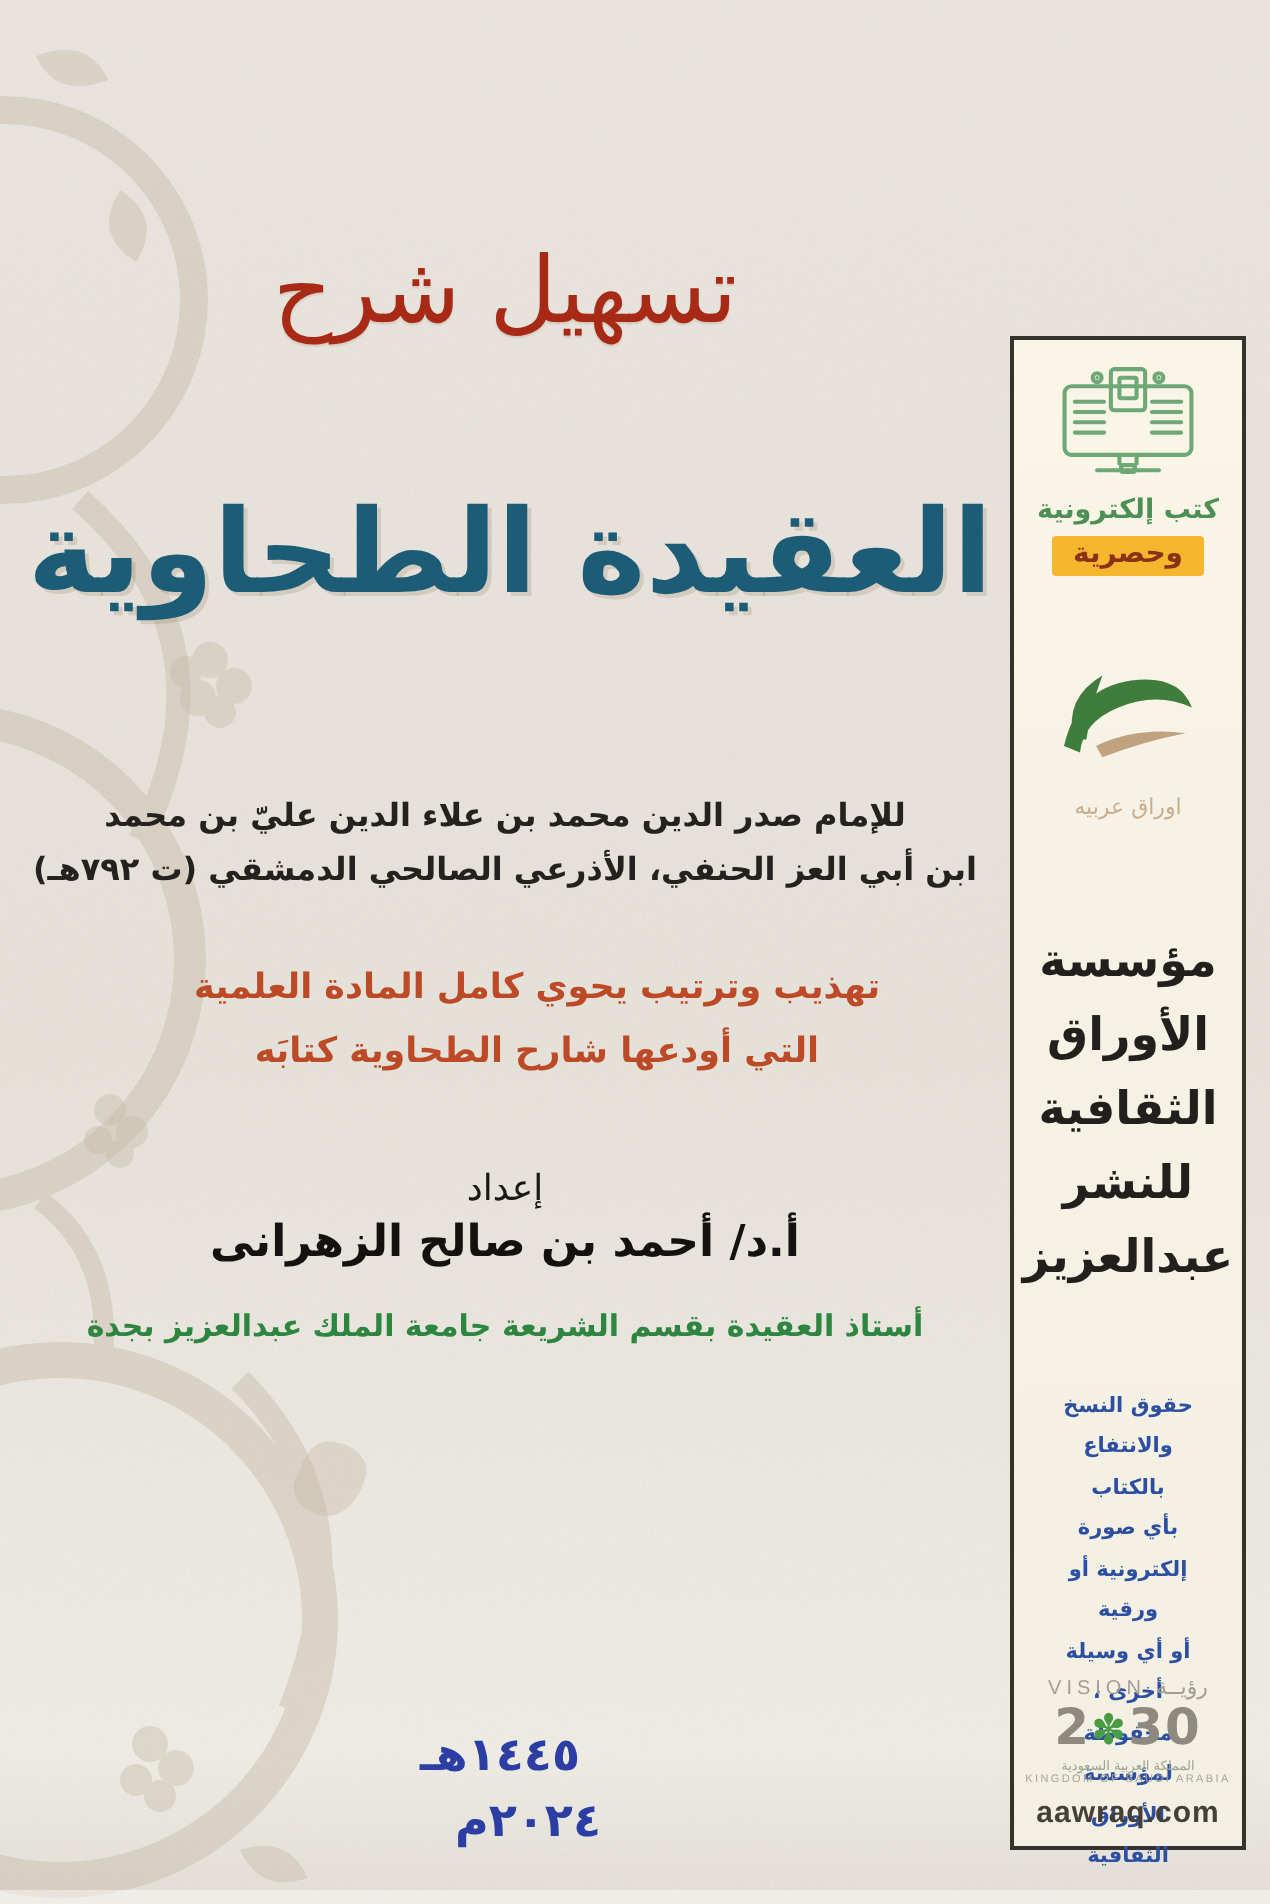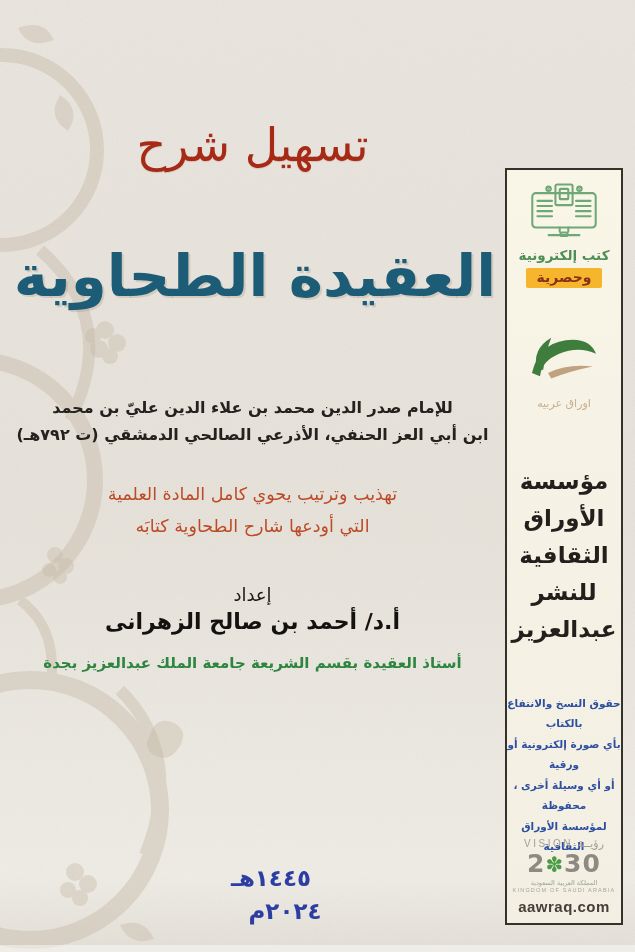--- a/index.html
+++ b/index.html
@@ -23,28 +23,28 @@
     direction:rtl;font-size:58px;font-weight:bold;color:#1d5c76;
     white-space:nowrap;letter-spacing:-1px;
     text-shadow:2px 2px 0 rgba(130,100,60,.18);
   }
   .author{
     position:absolute;top:394px;left:0;width:505px;text-align:center;
     direction:rtl;font-size:16px;font-weight:bold;color:#24211e;line-height:1.7;
   }
   .subtitle{
     position:absolute;top:478px;left:0;width:505px;text-align:center;
-    direction:rtl;font-size:17.5px;font-weight:normal;color:#bd4a26;line-height:1.85;
+    direction:rtl;font-size:17.5px;font-weight:bold;color:#bd4a26;line-height:1.85;padding-left:16px;
   }
   .prepared{position:absolute;top:584px;left:0;width:505px;text-align:center;direction:rtl;}
   .prepared-label{font-size:18px;color:#1b1916;}
   .prepared-name{font-size:22px;font-weight:bold;color:#14120f;margin-top:4px;}
   .prepared-role{margin-top:20px;font-size:15px;font-weight:bold;color:#2e8540;}
   .years{
-    position:absolute;top:862px;left:228px;width:86px;direction:rtl;
+    position:absolute;top:862px;left:207px;width:86px;direction:rtl;
     color:#2c3da4;font-size:23px;font-weight:bold;line-height:33px;text-align:center;
   }
   .year-greg{transform:translateX(14px);}
 
   
   .sidebar{
     position:absolute;left:505px;top:168px;width:118px;height:757px;
     background:linear-gradient(180deg,#faf6e7 0%,#f6f2e5 30%,#f3efe3 100%);
     border:2px solid #35312b;box-sizing:border-box;z-index:4;
   }
@@ -55,21 +55,21 @@
     display:inline-block;background:#f5b62e;color:#8a3118;font-weight:bold;
     font-size:14px;padding:1px 10px 3px;margin-top:5px;border-radius:2px;
   }
   .logo{top:163px;}
   .logo-caption{font-size:11px;color:#c9ad8d;margin-top:4px;direction:rtl;}
   .publisher-name{
     top:293px;direction:rtl;font-size:23px;font-weight:bold;color:#221f1c;line-height:37px;
   }
   .copyright{
     top:523px;direction:rtl;font-size:10.5px;font-weight:bold;color:#2d4fa1;
-    line-height:1.95;padding:0 0;box-sizing:border-box;
+    line-height:1.95;padding:0 20px;box-sizing:border-box;
   }
   .vision{bottom:8px;}
   .vision-row{display:flex;justify-content:center;align-items:baseline;gap:5px;color:#a39e94;}
   .vision-en{font-size:10px;letter-spacing:2.5px;font-family:"Liberation Sans","DejaVu Sans",sans-serif;}
   .vision-ar{font-size:11px;}
   .vision-year{font-size:25px;font-weight:bold;color:#8e8a81;letter-spacing:1px;line-height:1.15;}
   .palm{color:#4a9b45;font-size:21px;}
   .country-ar{font-size:6.5px;color:#9aa58f;direction:rtl;}
   .country-en{font-size:5.5px;letter-spacing:1.2px;color:#a8a49b;font-family:"Liberation Sans","DejaVu Sans",sans-serif;}
   .website{

